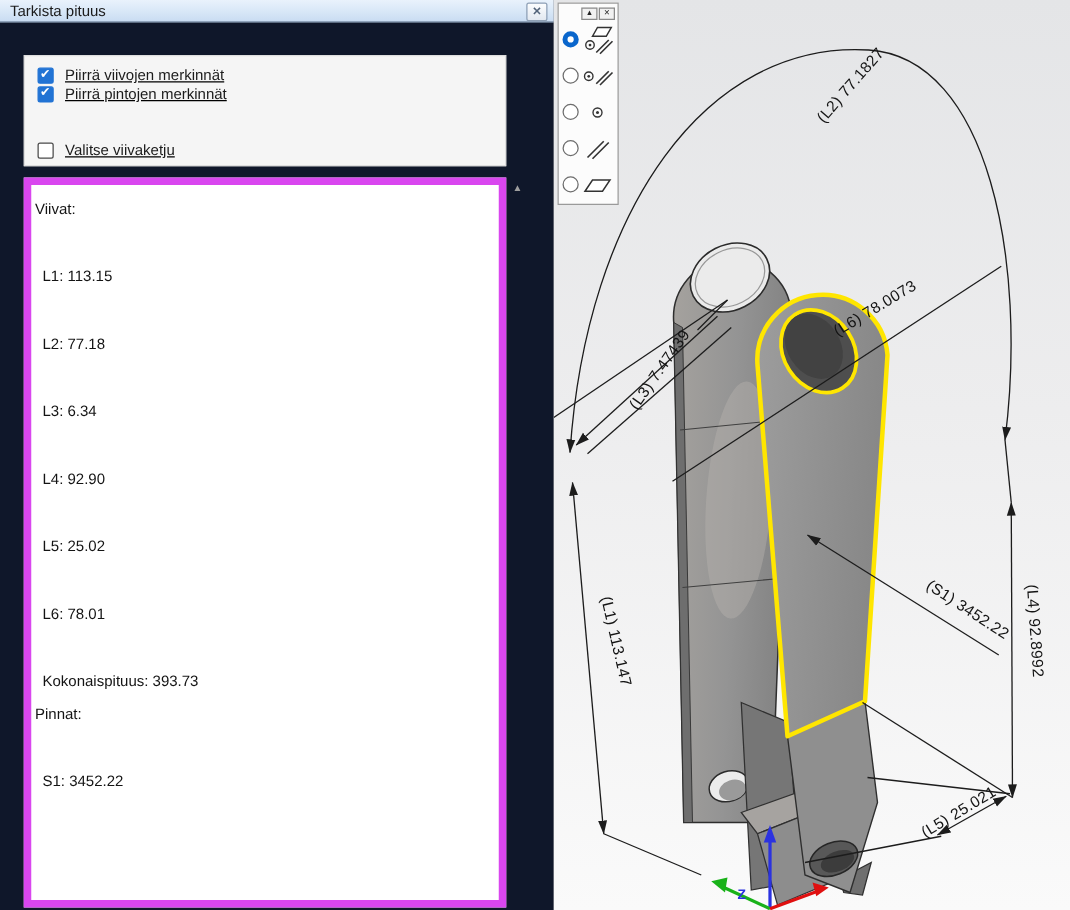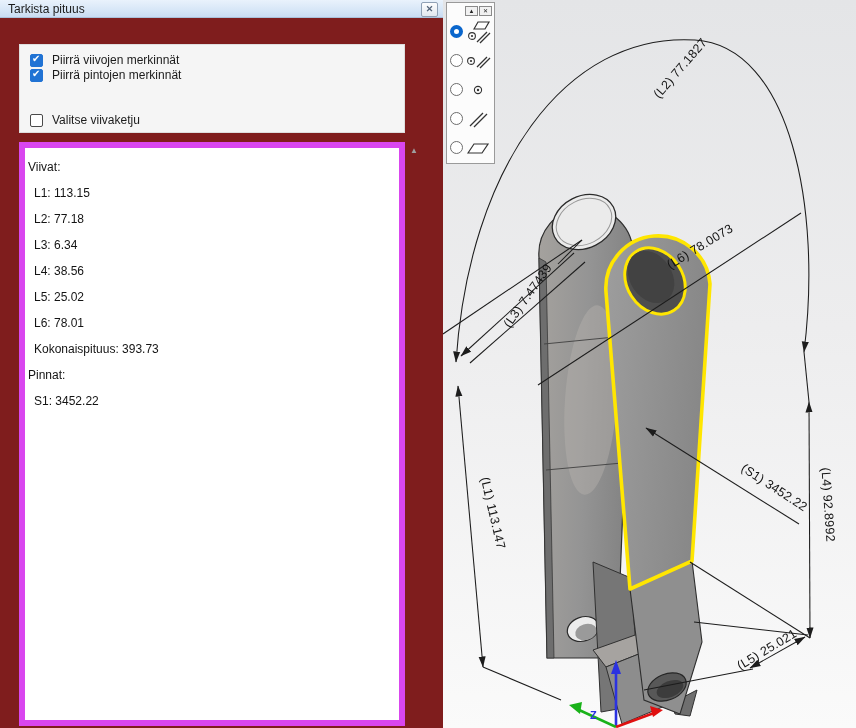--- a/index.html
+++ b/index.html
@@ -2,56 +2,56 @@
 <html><head>
 <meta charset="utf-8">
 <style>
   html,body{margin:0;padding:0;}
   body{
     width:856px;height:728px;overflow:hidden;position:relative;
     font-family:"Liberation Sans",sans-serif;background:#f0f0f0;
     -webkit-font-smoothing:antialiased;
   }
   
-  #panel{position:absolute;left:0;top:0;width:443px;height:728px;background:#7f1d1d;border-right:1px solid #8f8f8f;}
+  #panel{position:absolute;left:0;top:0;width:443px;height:728px;background:#0f172a;border-right:1px solid #8f8f8f;}
   #titlebar{
     position:absolute;left:0;top:0;width:443px;height:18px;
     background:linear-gradient(180deg,#e9f2fc 0%,#d8e7f7 55%,#c9dcf2 100%);
     border-bottom:1px solid #aac1da;font-size:12px;color:#1b1b1b;
     line-height:18px;padding-left:8px;box-sizing:border-box;
   }
   #dlg-close{
     position:absolute;right:5px;top:2px;width:15px;height:13px;
     background:linear-gradient(180deg,#fcfdfe,#e2e8f0);
     border:1px solid #8fa0b5;border-radius:2px;color:#53647a;
     font-size:9px;font-weight:bold;text-align:center;line-height:12px;cursor:default;
   }
   #groupbox{
     position:absolute;left:19px;top:44px;width:386px;height:89px;
     background:#f5f5f5;border:1px solid #dedede;box-sizing:border-box;
   }
-  .cbrow{position:absolute;left:10px;height:14px;display:flex;align-items:center;}
+  .cbrow{position:absolute;left:10px;height:14px;display:flex;align-items:center;text-decoration:underline;}
   .cbrow.r1{top:8px}.cbrow.r2{top:23px}.cbrow.r3{top:68px}
   .box{
     width:13px;height:13px;box-sizing:border-box;background:#fff;
     border:1px solid #4a4a4a;border-radius:2px;position:relative;flex:0 0 auto;
   }
   .box.checked{background:#2173d4;border-color:#2173d4;}
   .box.checked::after{
     content:"✔";position:absolute;left:1px;top:-2px;color:#fff;font-size:10px;
   }
   .cblabel{margin-left:9px;font-size:12px;color:#1b1b1b;white-space:nowrap;}
   #listbox{
     position:absolute;left:19px;top:142px;width:386px;height:584px;
     background:#ffffff;border:6px solid #d946ef;box-sizing:border-box;
     font-size:12px;color:#141414;
   }
   .li{height:26px;line-height:26px;white-space:nowrap;}
   .li.head{padding-left:3px;}
-  .li.item{padding-left:9px;}
+  .li.item{padding-left:9px;margin-top:28px;}
   #scrollup{
     position:absolute;left:407px;top:145px;width:14px;height:12px;
     color:#9e9e9e;font-size:8px;line-height:12px;text-align:center;cursor:default;
   }
   
   #viewport{
     position:absolute;left:443px;top:0;width:413px;height:728px;
     background:linear-gradient(180deg,#e4e5e7 0%,#ededee 45%,#fafafa 100%);
   }
   #scene{position:absolute;left:0;top:0;}
@@ -97,21 +97,21 @@
       <span class="cblabel">Valitse viivaketju</span>
     </div>
   </div>
 
   <div id="listbox">
     <div style="height:6px"></div>
     <div class="li head">Viivat:</div>
     <div class="li item">L1: 113.15</div>
     <div class="li item">L2: 77.18</div>
     <div class="li item">L3: 6.34</div>
-    <div class="li item">L4: 38.56</div>
+    <div class="li item">L4: 92.90</div>
     <div class="li item">L5: 25.02</div>
     <div class="li item">L6: 78.01</div>
     <div class="li item">Kokonaispituus: 393.73</div>
     <div class="li head">Pinnat:</div>
     <div class="li item">S1: 3452.22</div>
   </div>
   <div id="scrollup">▲</div>
 </div>
 
 <div id="viewport">

